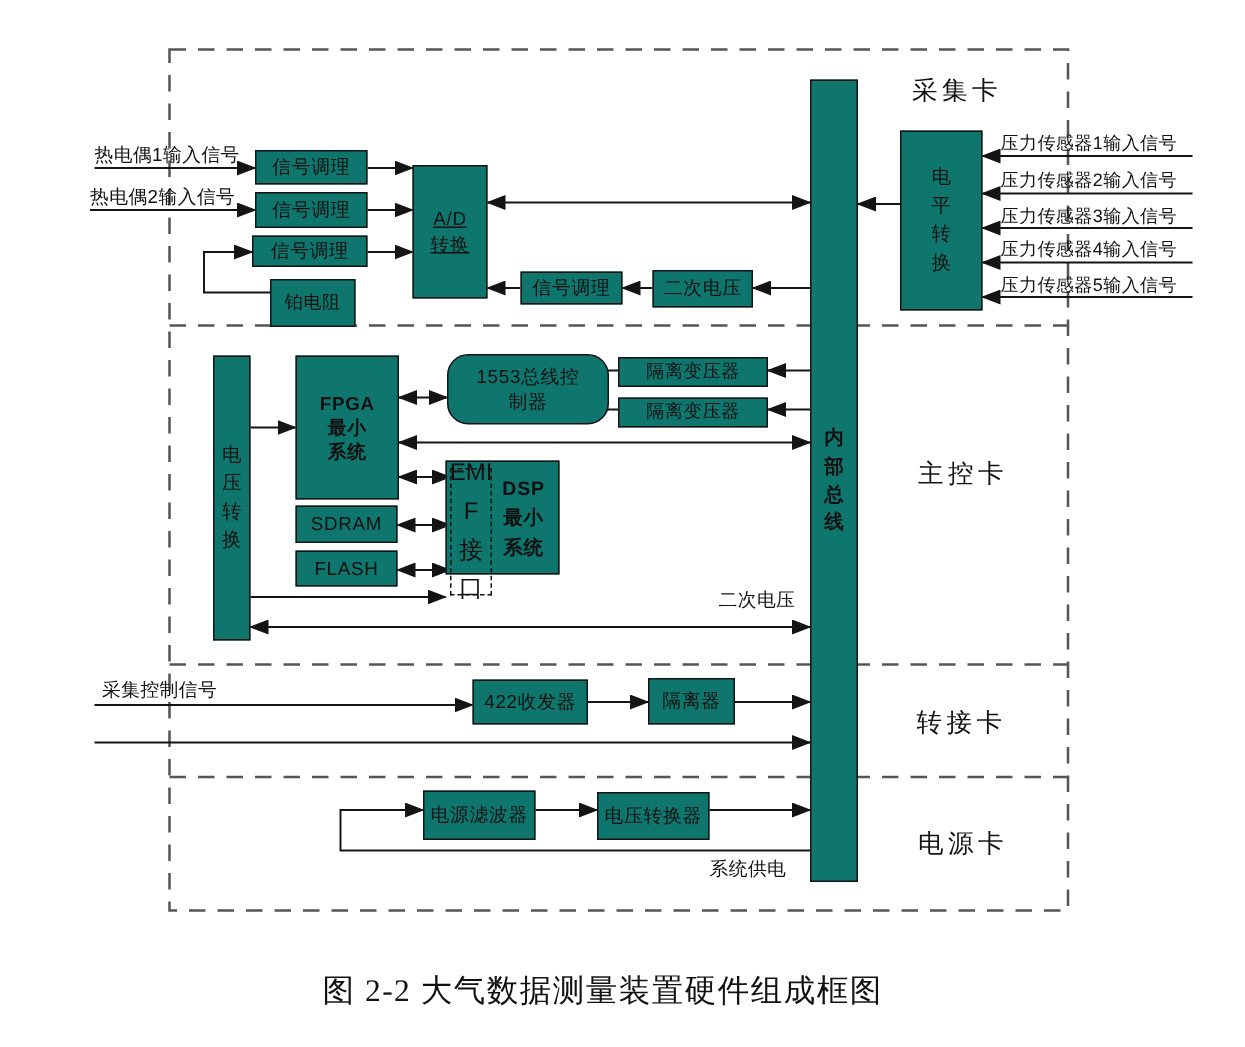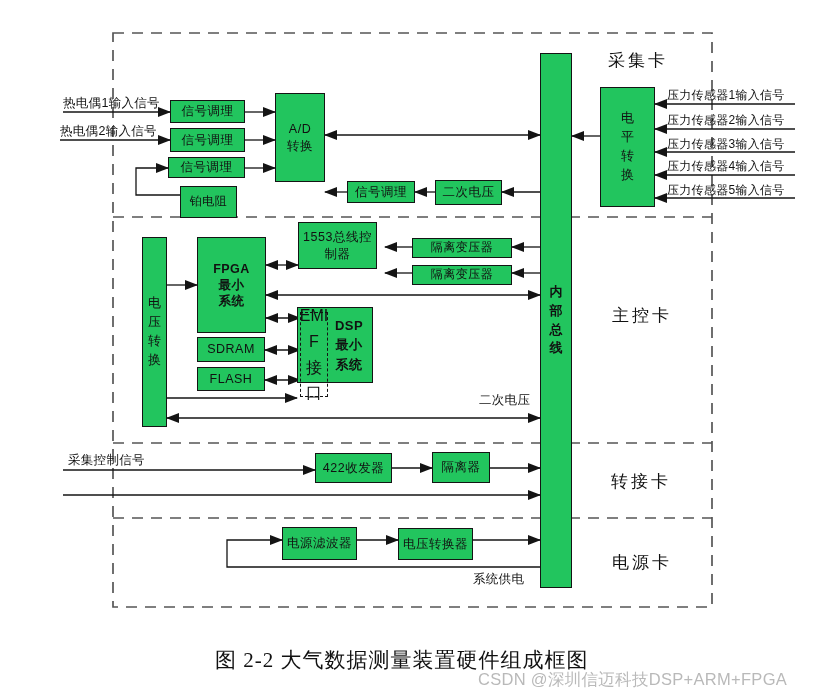--- a/index.html
+++ b/index.html
@@ -5,21 +5,21 @@
   html,body{margin:0;padding:0;background:#fff;}
   #canvas{
     position:relative;width:830px;height:698px;background:#ffffff;
     font-family:"Liberation Sans","DejaVu Sans",sans-serif;color:#111;
     overflow:hidden;
   }
   #wires{position:absolute;left:0;top:0;z-index:1;}
   .ln{stroke:#141414;stroke-width:1.3;fill:none;}
   .dash{stroke:#565656;stroke-width:1.7;fill:none;stroke-dasharray:11 8;}
   .block{
-    position:absolute;box-sizing:border-box;border:1px solid #141414;background:#22c55e;
+    position:absolute;box-sizing:border-box;border:1px solid #141414;background:#0f766e;
     display:flex;align-items:center;justify-content:center;text-align:center;
     white-space:pre-line;font-size:12.5px;line-height:1.3;z-index:2;letter-spacing:.5px;
   }
   .vert{line-height:1.45;font-size:13px;letter-spacing:0;}
   .bold{font-weight:bold;}
   .dashedbox{border:1.5px dashed #141414;background:transparent;font-size:16px;line-height:1.6;letter-spacing:0;}
   .lbl{position:absolute;z-index:3;font-size:12.5px;white-space:nowrap;letter-spacing:.3px;}
   .small{font-size:12px;}
   .card-label{position:absolute;z-index:2;font-size:17px;letter-spacing:3px;white-space:nowrap;}
   .dsp-inner{position:absolute;left:28px;top:0;right:0;bottom:0;display:flex;align-items:center;justify-content:center;white-space:pre-line;line-height:1.5;font-size:13px;}
@@ -97,42 +97,42 @@
 部
 总
 线</div>
 
   <div class="lbl" style="left:63px;top:95px;">热电偶1输入信号</div>
   <div class="lbl" style="left:60px;top:123px;">热电偶2输入信号</div>
   <div class="block" style="left:170px;top:100px;width:75px;height:23px;">信号调理</div>
   <div class="block" style="left:170px;top:128px;width:75px;height:24px;">信号调理</div>
   <div class="block" style="left:168px;top:157px;width:77px;height:21px;">信号调理</div>
   <div class="block small" style="left:180px;top:186px;width:57px;height:32px;">铂电阻</div>
-  <div class="block" style="left:275px;top:93px;width:50px;height:89px;">A/D
+  <div class="block" style="left:275px;top:110px;width:50px;height:89px;text-decoration:underline;">A/D
 转换</div>
   <div class="block" style="left:347px;top:181px;width:68px;height:22px;">信号调理</div>
   <div class="block" style="left:435px;top:180px;width:67px;height:25px;">二次电压</div>
   <div class="block vert" style="left:600px;top:87px;width:55px;height:120px;">电
 平
 转
 换</div>
   <div class="lbl small" style="left:667px;top:87px;">压力传感器1输入信号</div>
   <div class="lbl small" style="left:667px;top:112px;">压力传感器2输入信号</div>
   <div class="lbl small" style="left:667px;top:136px;">压力传感器3输入信号</div>
   <div class="lbl small" style="left:667px;top:158px;">压力传感器4输入信号</div>
   <div class="lbl small" style="left:667px;top:182px;">压力传感器5输入信号</div>
 
   <div class="block vert" style="left:142px;top:237px;width:25px;height:190px;">电
 压
 转
 换</div>
   <div class="block bold" style="left:197px;top:237px;width:69px;height:96px;">FPGA
 最小
 系统</div>
-  <div class="block" style="left:298px;top:222px;width:79px;height:47px;">1553总线控
+  <div class="block" style="left:298px;top:236px;width:108px;height:47px;border-radius:14px;">1553总线控
 制器</div>
   <div class="block small" style="left:412px;top:238px;width:100px;height:20px;">隔离变压器</div>
   <div class="block small" style="left:412px;top:265px;width:100px;height:20px;">隔离变压器</div>
   <div class="block" style="left:197px;top:337px;width:68px;height:25px;">SDRAM</div>
   <div class="block" style="left:197px;top:367px;width:68px;height:24px;">FLASH</div>
   <div class="block" style="left:297px;top:307px;width:76px;height:76px;">
     <span class="dsp-inner bold">DSP
 最小
 系统</span>
   </div>
@@ -144,15 +144,14 @@
 
   <div class="lbl" style="left:68px;top:452px;">采集控制信号</div>
   <div class="block" style="left:315px;top:453px;width:77px;height:30px;">422收发器</div>
   <div class="block" style="left:432px;top:452px;width:58px;height:31px;">隔离器</div>
 
   <div class="block" style="left:398px;top:528px;width:75px;height:32px;">电压转换器</div>
   <div class="block" style="left:282px;top:527px;width:75px;height:33px;">电源滤波器</div>
   <div class="lbl" style="left:473px;top:571px;">系统供电</div>
 
   <div id="caption">图 2-2 大气数据测量装置硬件组成框图</div>
-  <div id="watermark">CSDN @深圳信迈科技DSP+ARM+FPGA</div>
 
 </div>
 
 </body></html>

